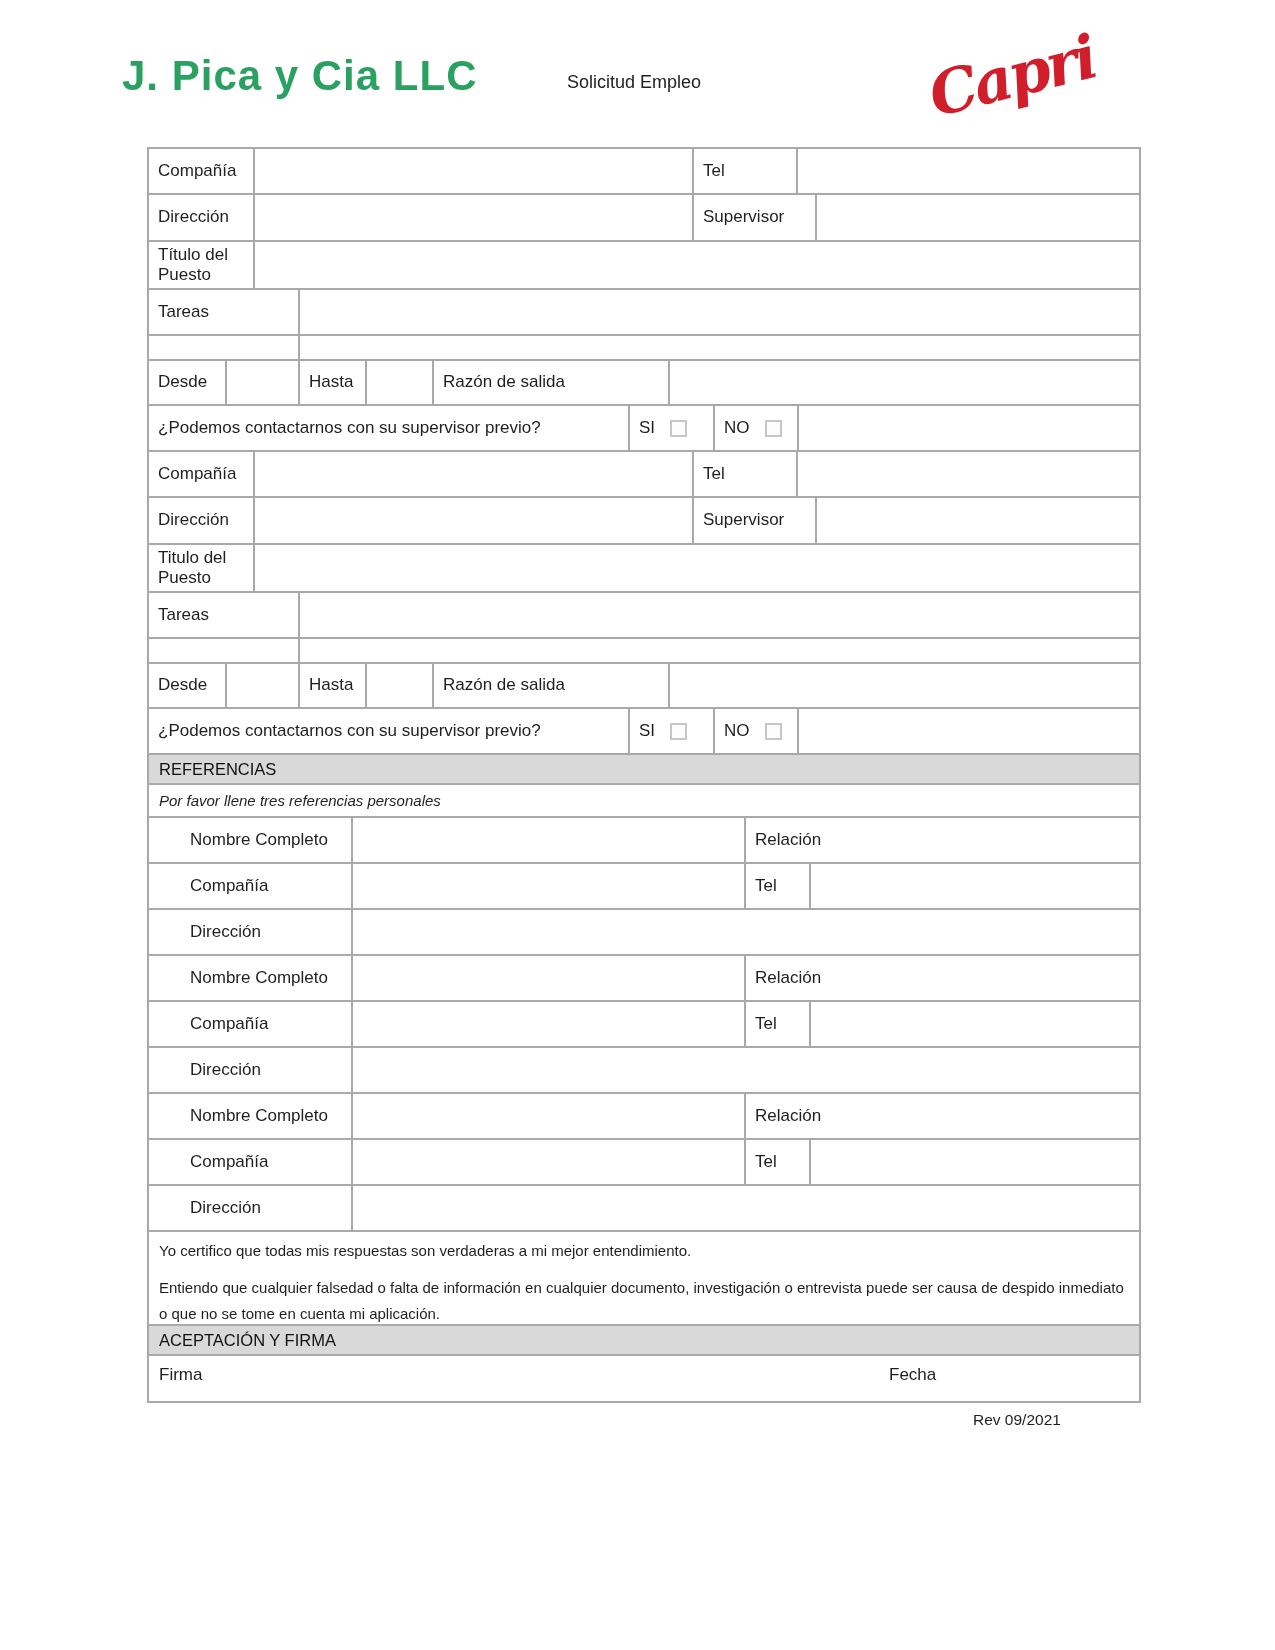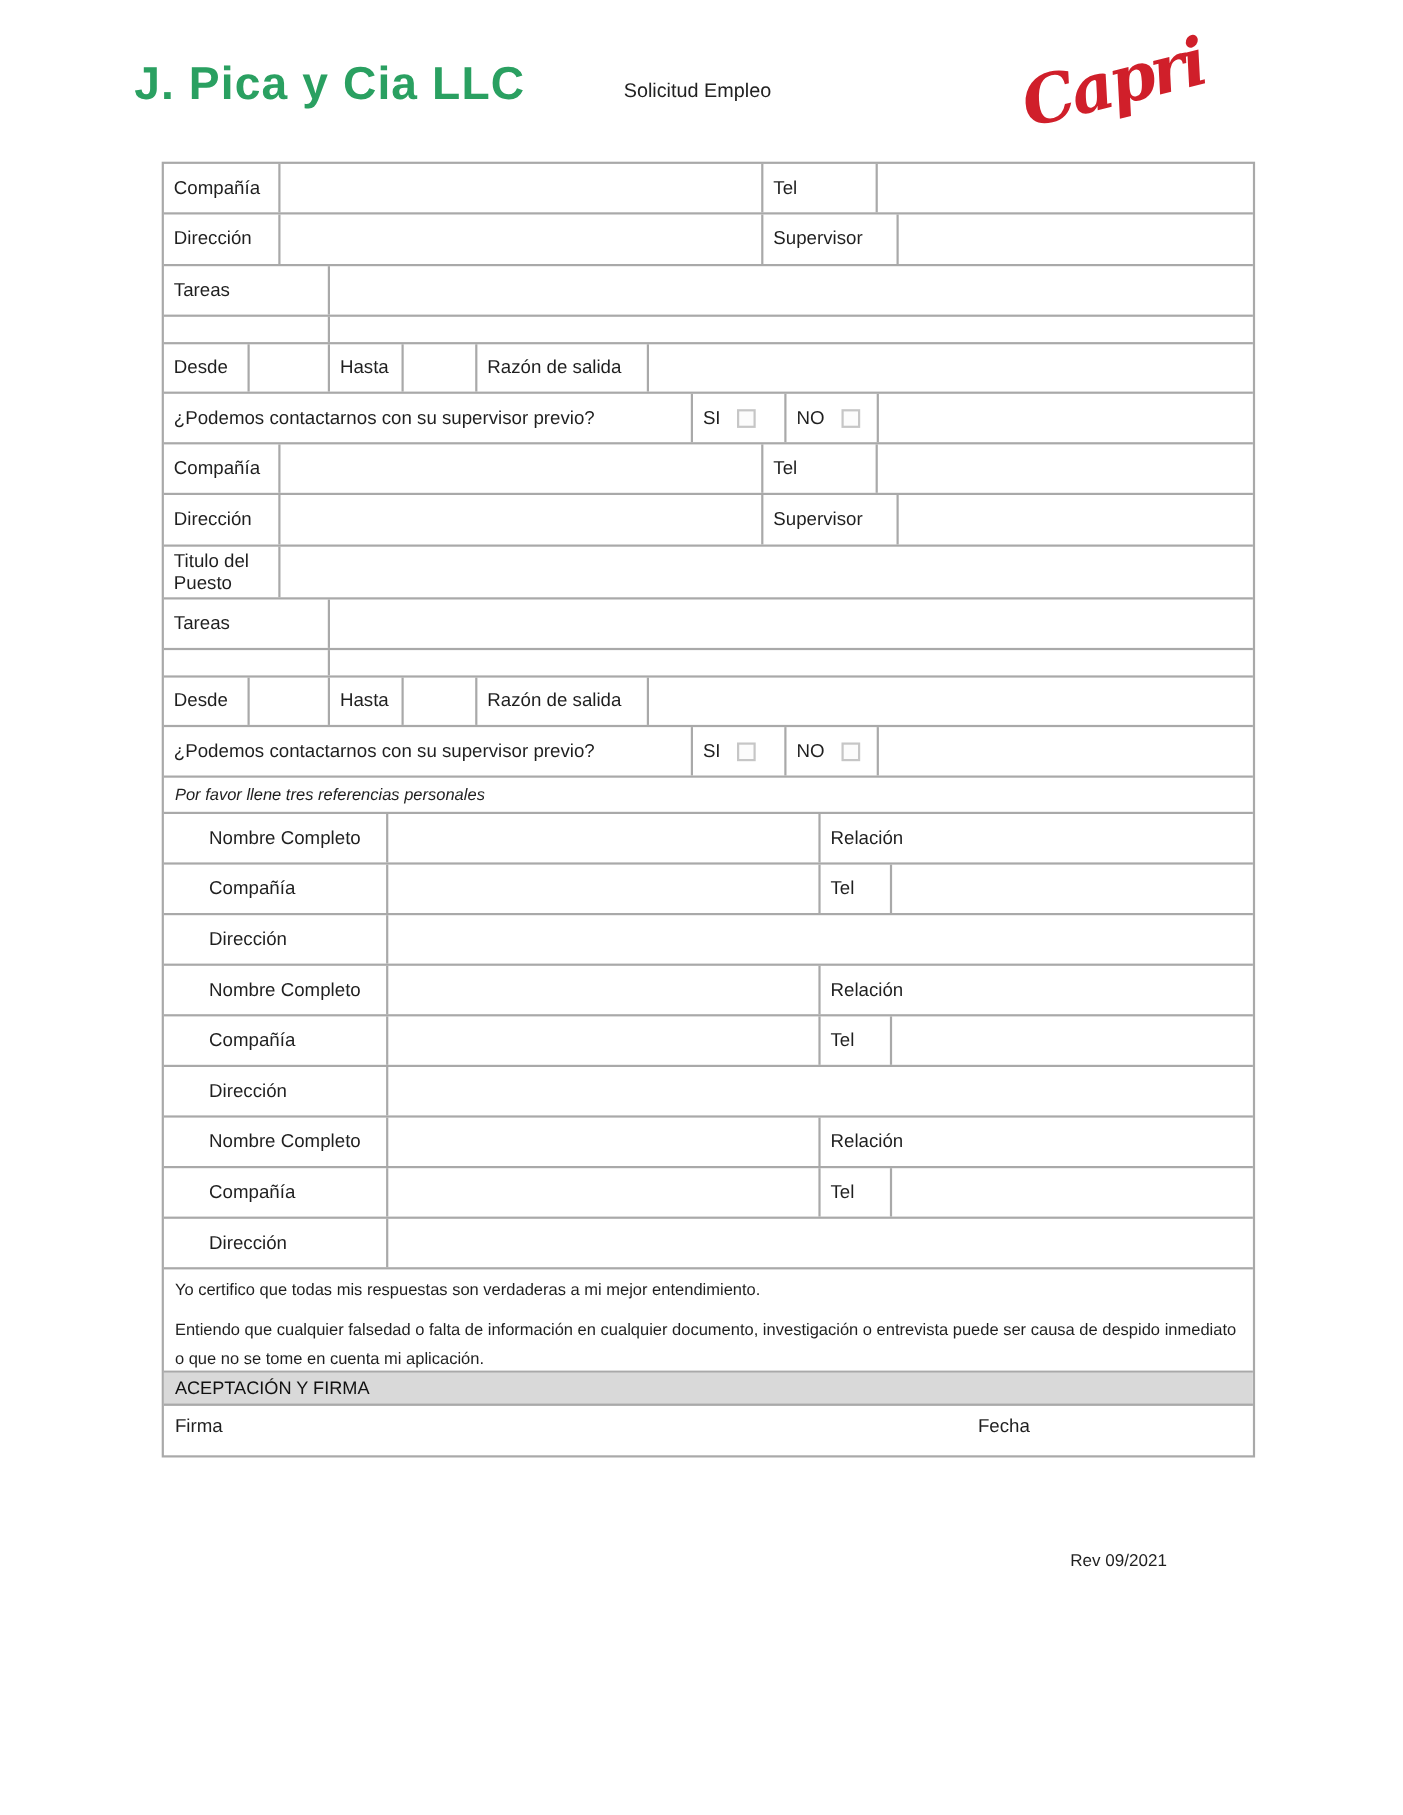--- a/index.html
+++ b/index.html
@@ -20,21 +20,21 @@
   .form{position:absolute;left:147px;top:147px;width:994px;
         border:2px solid #a9a9a9;box-sizing:border-box;}
   .row{display:flex;border-bottom:2px solid #a9a9a9;box-sizing:border-box;align-items:stretch;}
   .row:last-child{border-bottom:none;border-radius:16px;}
   .cell{border-right:2px solid #a9a9a9;box-sizing:border-box;display:flex;
         align-items:center;padding:2px 6px 2px 9px;font-size:17px;line-height:1.18;}
   .cell:last-child{border-right:none;}
   .h46{height:46px;} .h47{height:47px;} .h48{height:48px;} .h25{height:25px;} .h45{height:45px;}
   .w106{width:106px;} .w439{width:439px;} .w104{width:104px;} .w123{width:123px;}
   .w151{width:151px;} .w78{width:78px;} .w73{width:73px;} .w67{width:67px;}
-  .w196{width:156px;} .w481{width:481px;text-align:right;} .w85{width:85px;} .w84{width:84px;}
+  .w196{width:236px;} .w481{width:481px;text-align:right;} .w85{width:85px;} .w84{width:84px;}
   .w172{width:172px;margin-left:32px;} .w393{width:393px;} .w65{width:65px;} .flex{flex:1;}
 
   .bar{height:30px;background:#d9d9d9;display:flex;align-items:center;
        padding-left:10px;font-size:16.5px;color:#111;border-bottom:2px solid #a9a9a9;}
   .note-row{height:33px;display:flex;align-items:center;padding-left:10px;
        font-size:15px;font-style:italic;border-bottom:2px solid #a9a9a9;}
 
   .cb{width:13px;height:13px;border:2px solid #c6c6c6;background:#fcfcfc;
       display:inline-block;margin-left:15px;flex:none;}
 
@@ -64,20 +64,24 @@
     <div class="row h46">
       <div class="cell w106">Compañía</div>
       <div class="cell w439"></div>
       <div class="cell w104">Tel</div>
       <div class="cell flex"></div>
     </div>
     <div class="row h47">
       <div class="cell w106">Dirección</div>
       <div class="cell w439"></div>
       <div class="cell w123">Supervisor</div>
+      <div class="cell flex"></div>
+    </div>
+    <div class="row h48">
+      <div class="cell w106">Título del Puesto</div>
       <div class="cell flex"></div>
     </div>
     <div class="row h46">
       <div class="cell w151">Tareas</div>
       <div class="cell flex"></div>
     </div>
     <div class="row h25">
       <div class="cell w151"></div>
       <div class="cell flex"></div>
     </div>
@@ -140,20 +144,23 @@
         <span>SI</span>
         <span class="cb"></span>
       </div>
       <div class="cell w84">
         <span>NO</span>
         <span class="cb"></span>
       </div>
       <div class="cell flex"></div>
     </div>
 
+    <div class="row bar">
+      <span>REFERENCIAS</span>
+    </div>
     <div class="row note-row">
       <span>Por favor llene tres referencias personales</span>
     </div>
 
     <div class="row h46">
       <div class="cell w172">Nombre Completo</div>
       <div class="cell w393"></div>
       <div class="cell flex">Relación</div>
     </div>
     <div class="row h46">

